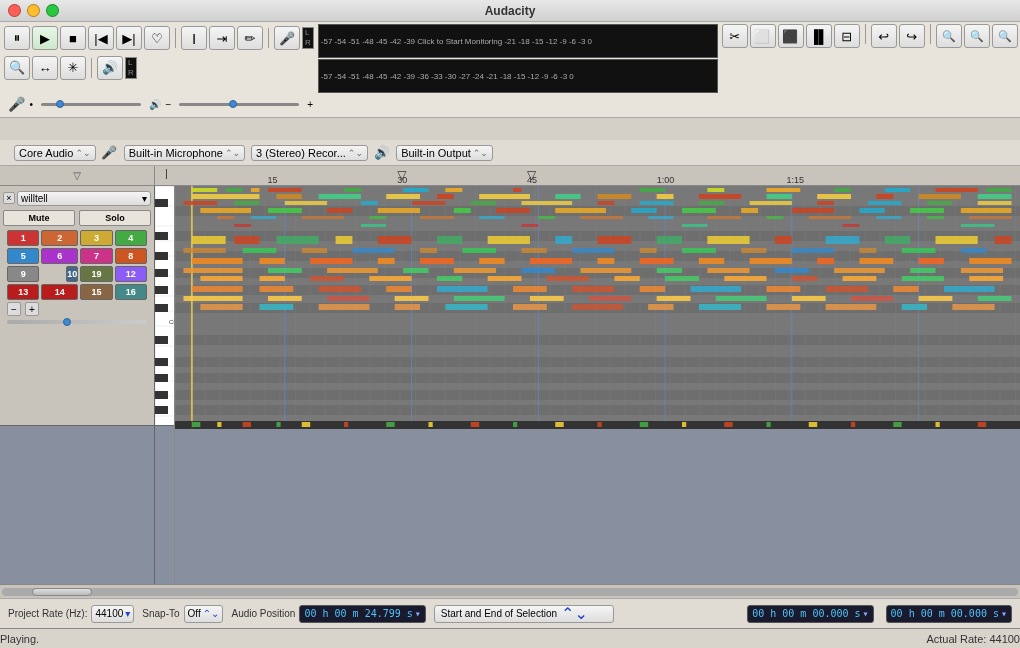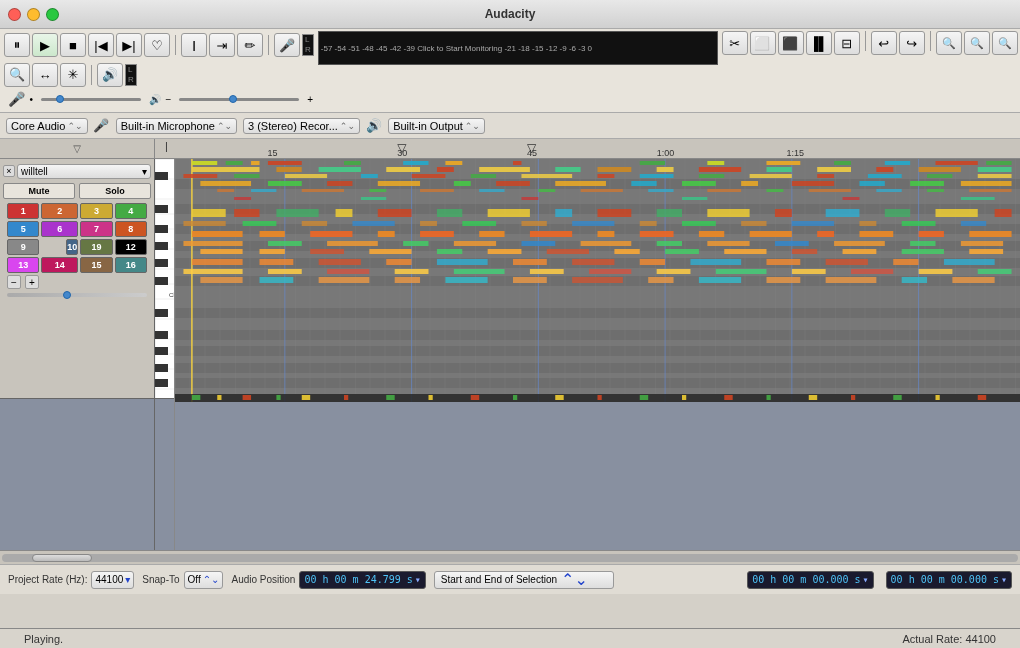--- a/index.html
+++ b/index.html
@@ -10,21 +10,21 @@
       width: 1020px;
       height: 648px;
       overflow: hidden;
       display: flex;
       flex-direction: column;
     }
 
     
     .title-bar {
       background: linear-gradient(to bottom, #e8e8e8, #d0d0d0);
-      height: 29px;
+      height: 22px;
       display: flex;
       align-items: center;
       justify-content: center;
       border-bottom: 1px solid #aaa;
       position: relative;
       text-align: right;
     }
     .title-bar-buttons {
       position: absolute;
       left: 8px;
@@ -87,22 +87,23 @@
     }
     .mic-icon { font-size: 14px; }
 
     
     .device-bar {
       background: #e0dcd4;
       border-bottom: 1px solid #aaa;
       height: 26px;
       display: flex;
       align-items: center;
-      padding: 0 6px;
+      padding: 0 14px;
       gap: 6px;
+      margin-top: 22px;
     }
     .device-select {
       background: linear-gradient(to bottom, #f5f5f5, #ddd);
       border: 1px solid #999;
       border-radius: 3px;
       padding: 1px 4px;
       font-size: 11px;
       cursor: pointer;
       display: flex;
       align-items: center;
@@ -222,23 +223,23 @@
     .ch-2 { background: #cc6633; }
     .ch-3 { background: #ccaa33; }
     .ch-4 { background: #44aa44; }
     .ch-5 { background: #3388cc; }
     .ch-6 { background: #aa33cc; }
     .ch-7 { background: #cc3388; }
     .ch-8 { background: #cc5522; }
     .ch-9 { background: #888888; }
     .ch-10 { background: #446688; margin-left: 25px; }
     .ch-11 { background: #667744; }
-    .ch-12 { background: #000000; }
-    .ch-13 { background: #d946ef; }
-    .ch-14 { background: #be185d; }
+    .ch-12 { background: #8b5cf6; }
+    .ch-13 { background: #b91c1c; }
+    .ch-14 { background: #b91c1c; }
     .ch-15 { background: #886644; }
     .ch-16 { background: #448888; }
 
     .track-minus-plus {
       display: flex;
       align-items: center;
       gap: 4px;
       padding: 2px 4px;
     }
     .mp-btn {
@@ -349,23 +350,22 @@
       min-width: 180px;
     }
 
     
     .bottom-status {
       background: #d8d4cc;
       border-top: 1px solid #888;
       height: 20px;
       display: flex;
       align-items: center;
-      padding: 0 24px;
+      padding: 0 0;
       justify-content: space-between;
-      margin-top: 34px;
     }
 
     .playing-text { font-size: 11px; color: #333; }
     .rate-text { font-size: 11px; color: #333; }
     .left-panel {
       width: 155px;
       min-width: 155px;
       border-right: 1px solid #666;
       background: #c8c4bc;
       display: flex;
@@ -444,20 +444,23 @@
         <div style="display:flex; flex-direction:column; font-size:8px; line-height:10px; color:#888; border:1px solid #888; padding:0 2px; background:#111; min-width:8px;">
           <span>L</span>
           <span>R</span>
         </div>
       </div>
     </div>
 
     <div style="display:flex; flex-direction:column; gap:1px; flex:1;">
       <div class="meter-bar">
         <span style="color:#aaa; font-size:8px;">-57  -54  -51  -48  -45  -42  -39  Click to Start Monitoring  -21  -18  -15  -12  -9  -6  -3  0</span>
+      </div>
+      <div class="meter-bar">
+        <span style="color:#aaa; font-size:8px;">-57  -54  -51  -48  -45  -42  -39  -36  -33  -30  -27  -24  -21  -18  -15  -12  -9  -6  -3  0</span>
       </div>
     </div>
 
     <div style="display:flex; flex-direction:column; gap:1px;">
       <div style="display:flex; gap:2px;">
         <div class="toolbar-btn">✂</div>
         <div class="toolbar-btn">⬜</div>
         <div class="toolbar-btn">⬛</div>
         <div class="toolbar-btn">▐▌</div>
         <div class="toolbar-btn">⊟</div>

